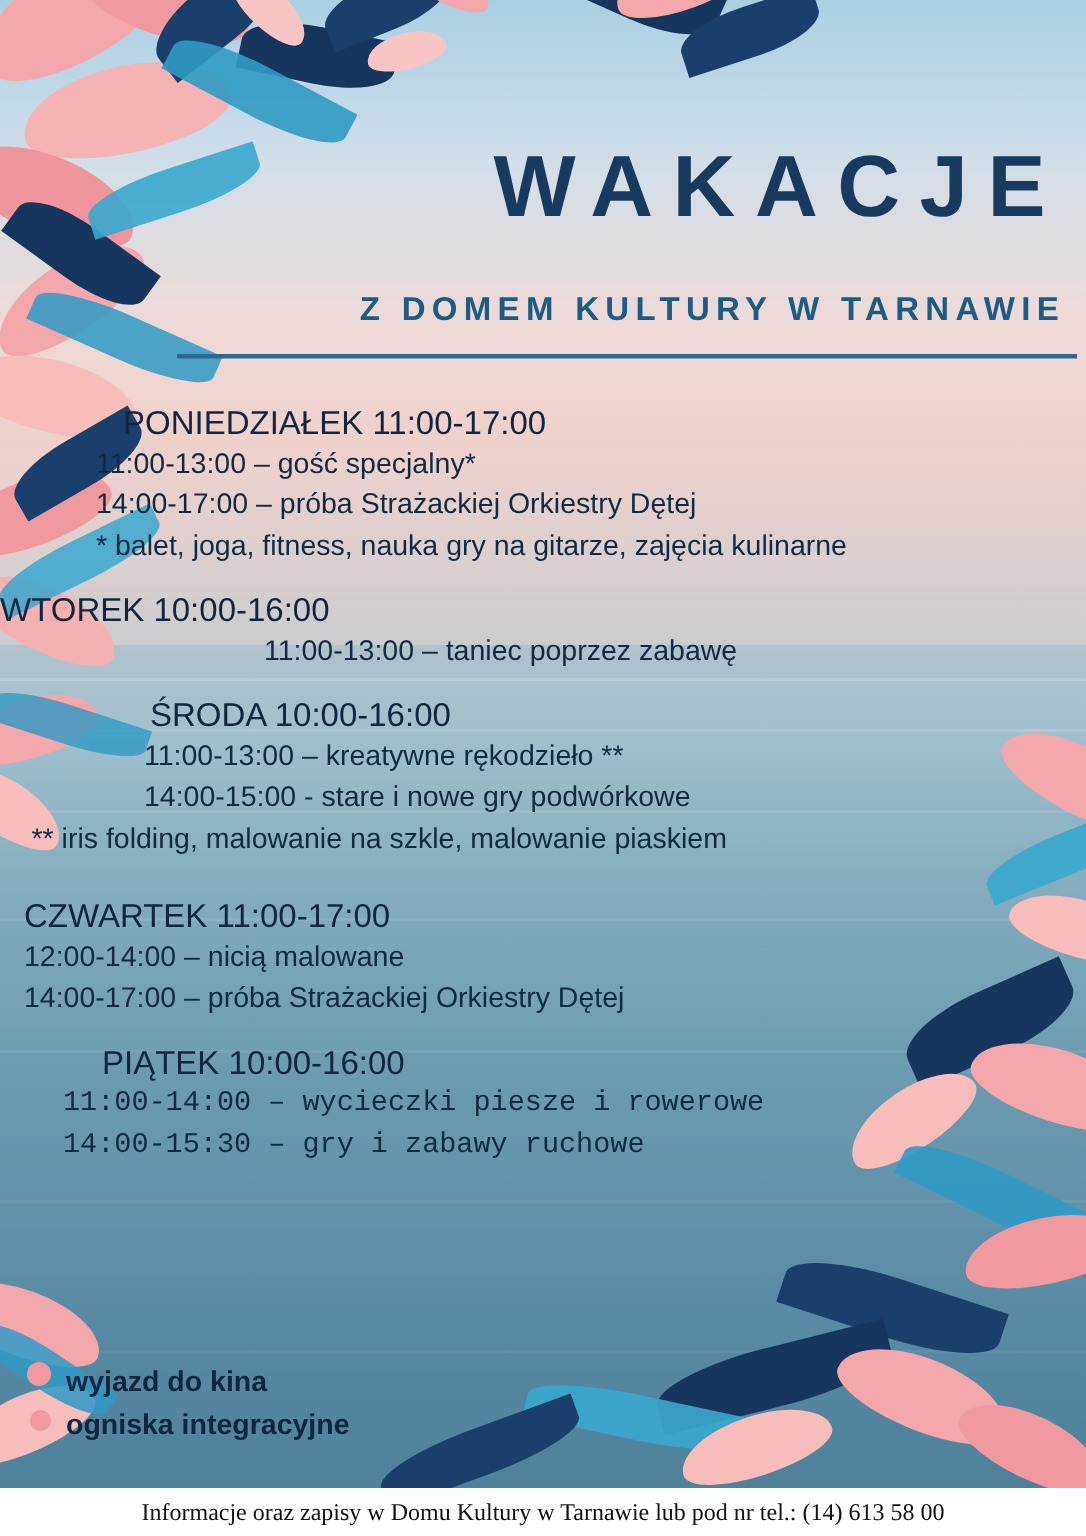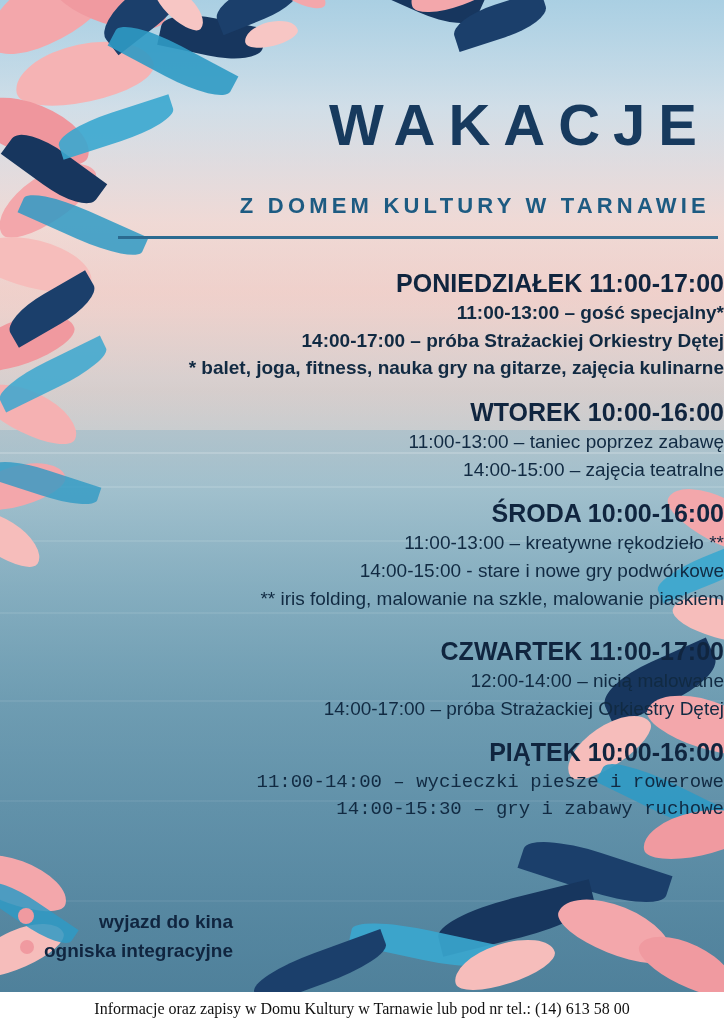--- a/index.html
+++ b/index.html
@@ -19,21 +19,20 @@
         #cfe4ef 0%,
         #e8dfe2 18%,
         #f3d9d4 30%,
         #e7cfc9 38%,
         #c8d9de 48%,
         #9fc0cc 58%,
         #7fa9bb 68%,
         #6c9ab0 78%,
         #5d8da6 88%,
         #4e7f9a 100%);
-    text-align: right;
   }
   
   .sea {
     position: absolute;
     left: 0;
     width: 724px;
     pointer-events: none;
   }
   .sea-top {
     top: 0;
@@ -118,32 +117,32 @@
   #schedule {
     position: absolute;
     top: 268px;
     left: 0;
     width: 724px;
   }
   .day-block {
     margin-bottom: 15px;
   }
   .day-head {
-    font-size: 25px;
-    font-weight: bold;
+    font-size: 22px;
+    font-weight: normal;
     color: #10253f;
     line-height: 1.25;
   }
   .day-line {
     font-size: 19px;
     color: #112a42;
     line-height: 1.45;
   }
   .indent-0 { padding-left: 82px; }
-  .indent-1 { padding-left: 100px; font-weight: bold; }
+  .indent-1 { padding-left: 64px; }
   .indent-2 { }
   .indent-3 { padding-left: 176px; }
   .indent-4 { padding-left: 100px; }
   .indent-5 { padding-left: 96px; }
   .indent-6 { padding-left: 21px; }
   .indent-7 { padding-left: 16px; }
   .indent-8 { padding-left: 68px; }
   .indent-9 { padding-left: 42px; font-family: Liberation Mono, monospace; }
 
   #extras {
@@ -255,21 +254,20 @@
     <div class="day-block">
       <div class="day-head indent-0">PONIEDZIAŁEK 11:00-17:00</div>
       <div class="day-line indent-1">11:00-13:00 – gość specjalny*</div>
       <div class="day-line indent-1">14:00-17:00 – próba Strażackiej Orkiestry Dętej</div>
       <div class="day-line indent-1">* balet, joga, fitness, nauka gry na gitarze, zajęcia kulinarne</div>
     </div>
 
     <div class="day-block">
       <div class="day-head indent-2">WTOREK 10:00-16:00</div>
       <div class="day-line indent-3">11:00-13:00 – taniec poprzez zabawę</div>
-      <div class="day-line indent-3">14:00-15:00 – zajęcia teatralne</div>
     </div>
 
     <div class="day-block">
       <div class="day-head indent-4">ŚRODA 10:00-16:00</div>
       <div class="day-line indent-5">11:00-13:00 – kreatywne rękodzieło **</div>
       <div class="day-line indent-5">14:00-15:00 - stare i nowe gry podwórkowe</div>
       <div class="day-line indent-6">** iris folding, malowanie na szkle, malowanie piaskiem</div>
     </div>
 
     <div class="day-block" style="margin-top:24px;">

